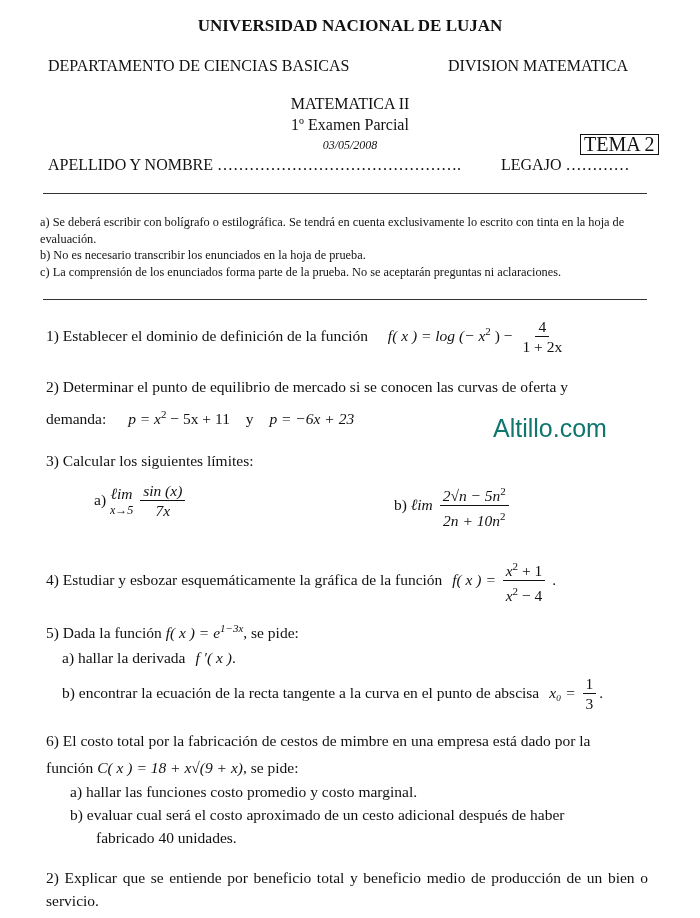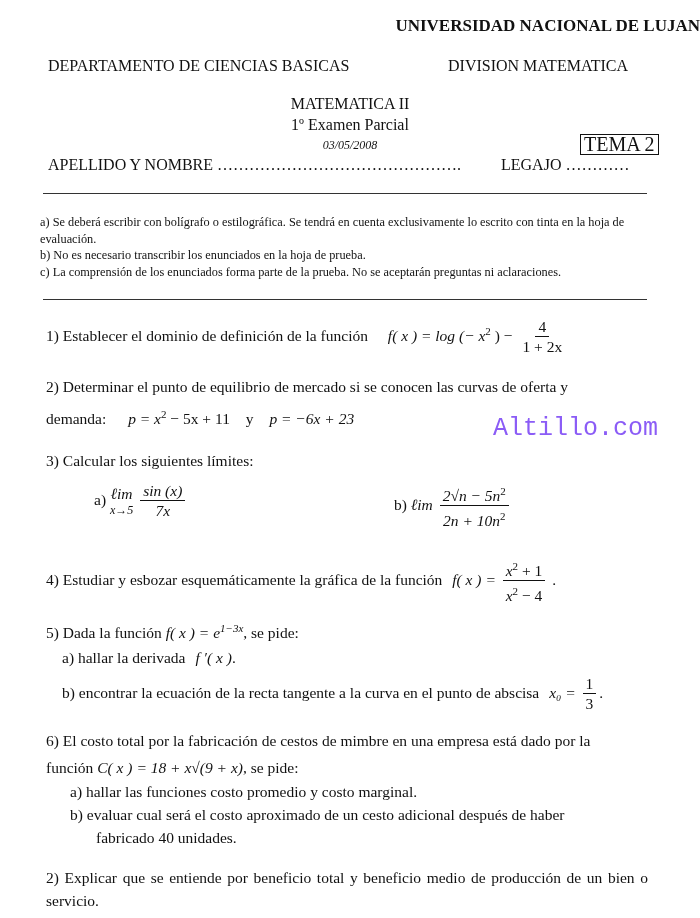--- a/index.html
+++ b/index.html
@@ -1,36 +1,36 @@
 <!DOCTYPE html>
 <html><head>
 <meta charset="utf-8">
 <style>
   html, body { margin:0; padding:0; background:#ffffff; }
   body { width:700px; height:918px; position:relative; overflow:hidden;
          font-family:"Liberation Serif","DejaVu Serif",serif; color:#111; }
   .abs { position:absolute; white-space:nowrap; }
-  .title { top:16px; left:0; width:700px; text-align:right; font-weight:bold; font-size:17px; }
+  .title { top:16px; left:0; width:700px; text-align:center; font-weight:bold; font-size:17px; }
   .dept { top:57px; left:48px; font-size:16px; }
   .div { top:57px; left:448px; font-size:16px; }
   .c1 { top:95px; left:0; width:700px; text-align:center; font-size:16px; }
   .c2 { top:116px; left:0; width:700px; text-align:center; font-size:16px; }
   .c3 { top:138px; left:0; width:700px; text-align:center; font-size:12px;font-style:italic; }
   .tema { top:134px; left:580px; border:1px solid #111; padding:0 3px; font-size:20px; line-height:19px; }
   .name { top:156px; left:48px; font-size:16px; }
   .legajo { top:156px; left:501px; font-size:16px; }
   .hr { position:absolute; left:43px; width:604px; height:1px; background:#333; }
   .rules { top:214px; left:40px; width:608px; font-size:12.3px; line-height:16.5px; white-space:normal; }
   .q { font-size:15.5px; }
   i.m { font-family:"Liberation Serif",serif; font-style:italic; }
   .frac { display:inline-flex; flex-direction:column; align-items:center; vertical-align:middle; margin:0 3px; }
   .frac .num { border-bottom:1px solid #111; padding:0 3px; line-height:18px; }
   .frac .den { padding:0 3px; line-height:20px; }
   sup { font-size:11px; }
-  .watermark { top:414px; left:493px; font-family:Liberation Mono, monospace; font-size:25px; color:#8b5cf6; }
+  .watermark { top:414px; left:493px; font-family:Liberation Sans, sans-serif; font-size:25px; color:#0f766e; }
   .lim { display:inline-flex; flex-direction:column; align-items:center; vertical-align:middle; font-style:italic; }
   .lim .sub { font-size:12px; }
   .para { white-space:normal; width:602px; line-height:25px; text-align:justify; }
 </style>
 </head>
 <body>
 
 <div class="abs title">UNIVERSIDAD NACIONAL DE LUJAN</div>
 <div class="abs dept">DEPARTAMENTO DE CIENCIAS BASICAS</div>
 <div class="abs div">DIVISION MATEMATICA</div>

